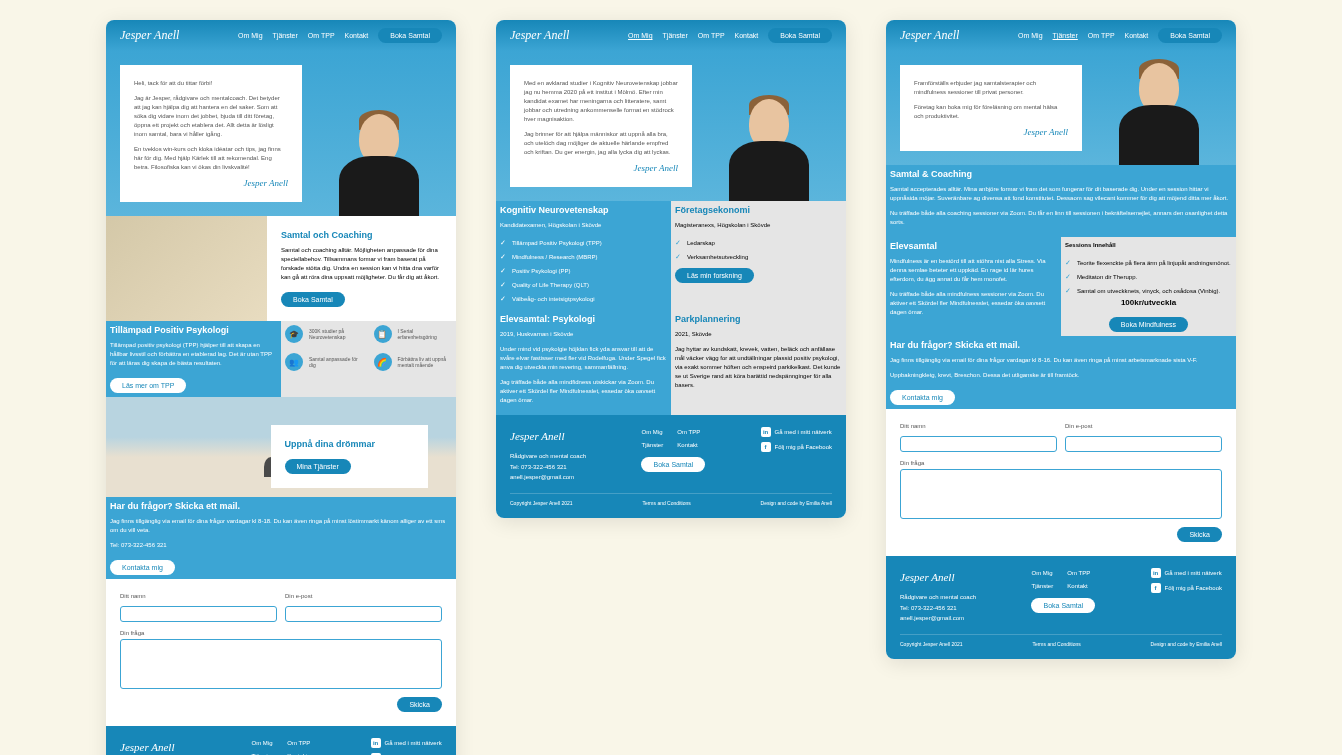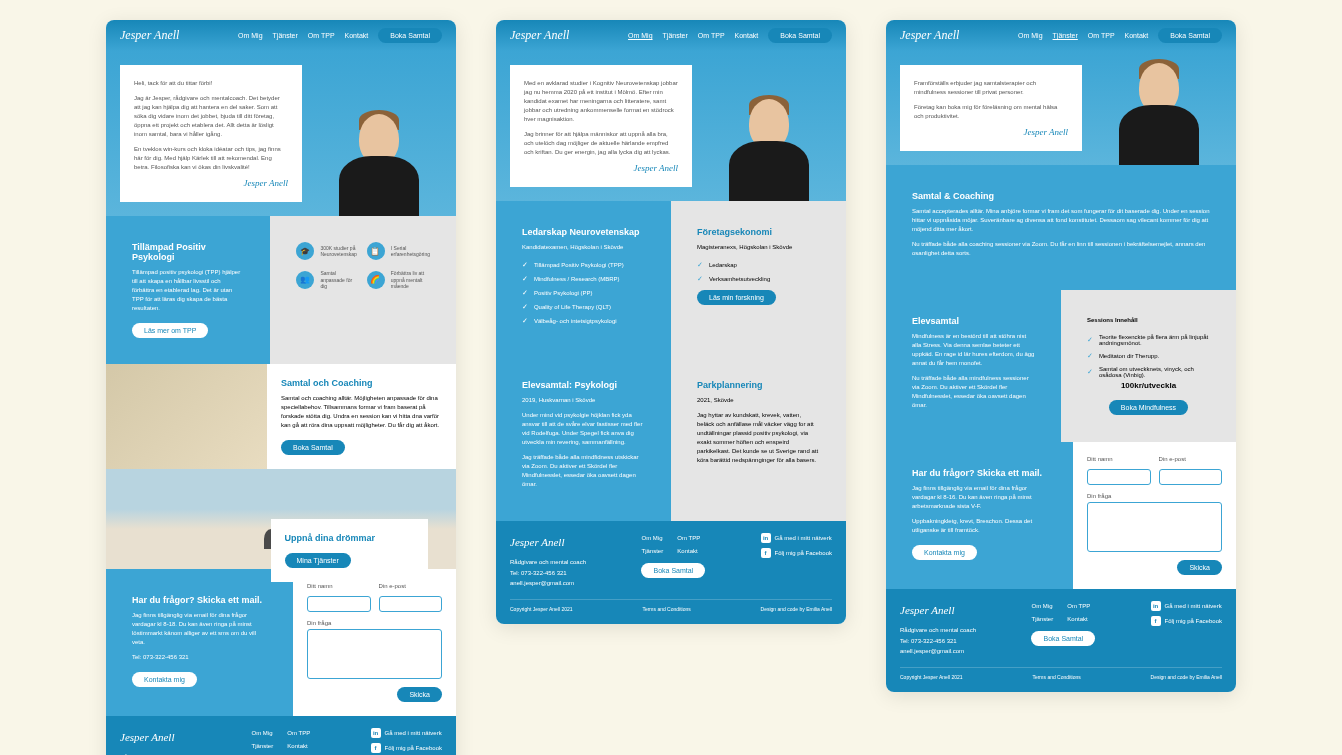--- a/index.html
+++ b/index.html
@@ -16,40 +16,40 @@
 .hero-text { background: #fff; padding: 14px; flex: 1; margin: 14px 0 14px 14px; }
 .hero-text p { font-size: 6px; color: #555; line-height: 1.5; margin-bottom: 6px; }
 .hero-text .sig { font-family: cursive; font-style: italic; color: #1787b8; text-align: right; font-size: 9px; }
 .hero-img { flex: 1; display: flex; align-items: flex-end; justify-content: center; }
 .person { width: 90px; height: 110px; position: relative; }
 .person-head { width: 40px; height: 50px; background: #e8c4a0; border-radius: 50% 50% 45% 45%; position: absolute; top: 8px; left: 25px; }
 .person-hair { width: 40px; height: 20px; background: #8b6239; border-radius: 50% 50% 0 0; position: absolute; top: 4px; left: 25px; }
 .person-body { width: 80px; height: 60px; background: #1a1a1a; border-radius: 40% 40% 0 0; position: absolute; bottom: 0; left: 5px; }
 .person-neck { width: 20px; height: 15px; background: #1a1a1a; position: absolute; top: 52px; left: 35px; border-radius: 8px 8px 0 0; }
 .section { display: flex; }
-.col { flex: 1; padding: 26px; }
+.col { flex: 1; padding: 4px; }
 .col-blue { background: #3ca5d4; color: #fff; }
 .col-white { background: #e5e5e5; }
 .col h3 { font-size: 9px; margin-bottom: 6px; }
 .col p { font-size: 6px; line-height: 1.5; margin-bottom: 6px; }
 .icon-grid { display: grid; grid-template-columns: 1fr 1fr; gap: 10px; }
 .icon-item { display: flex; gap: 6px; align-items: center; }
 .icon-circle { width: 18px; height: 18px; border-radius: 50%; background: #3ca5d4; color: #fff; display: flex; align-items: center; justify-content: center; font-size: 8px; flex-shrink: 0; }
 .icon-text { font-size: 5px; color: #555; line-height: 1.3; }
 .list { list-style: none; }
 .list li { font-size: 6px; padding: 3px 0; display: flex; gap: 6px; align-items: center; }
 .list li::before { content: "✓"; color: #3ca5d4; font-size: 7px; }
 .col-blue .list li::before { color: #fff; }
 .img-box { flex: 1; background: linear-gradient(135deg, #8badc0, #c8d8e0); min-height: 100px; }
 .img-meeting { background: linear-gradient(135deg, #d4c8a8, #e8dcc0); }
 .img-beach { background: linear-gradient(180deg, #b8d4e0 40%, #e8e0d0 60%); position: relative; }
 .beach-person { position: absolute; bottom: 20%; left: 45%; width: 14px; height: 20px; background: #4a4a4a; border-radius: 50% 50% 0 0; }
 .text-card { background: #fff; padding: 14px; margin: 18px 14px; }
 .text-card h3 { font-size: 9px; color: #1787b8; margin-bottom: 6px; }
-.contact-section { display: flex; }
+.contact-section { display: flex; flex-direction: column; }
 .form-col { flex: 1; padding: 14px; background: #fff; }
 .form-row { display: flex; gap: 8px; margin-bottom: 8px; }
 .form-group { flex: 1; }
 .form-group label { font-size: 6px; color: #555; display: block; margin-bottom: 3px; }
 .form-group input, .form-group textarea { width: 100%; border: 1px solid #3ca5d4; border-radius: 3px; padding: 4px; font-size: 6px; }
 .form-group textarea { height: 50px; resize: none; }
 .form-btn { text-align: right; }
 .footer { background: #1787b8; color: #fff; padding: 12px 14px; }
 .footer-top { display: flex; justify-content: space-between; margin-bottom: 10px; gap: 10px; }
 .footer-col { font-size: 6px; line-height: 1.8; }
@@ -88,20 +88,28 @@
     <div class="hero-img">
       <div class="person">
             <div class="person-hair"></div>
             <div class="person-head"></div>
             <div class="person-neck"></div>
             <div class="person-body"></div>
           </div>
     </div>
   </div>
   <div class="section">
+    <div class="img-box img-meeting"></div>
+    <div class="col col-white text-card" style="margin:0">
+      <h3>Samtal och Coaching</h3>
+      <p>Samtal och coaching alltär. Möjligheten anpassade för dina speciellabehov. Tillsammans formar vi fram baserat på forskade stötta dig. Undra en session kan vi hitta dna varför kan gå att röra dina uppsatt möjligheter. Du får dig att åkort.</p>
+      <button class="btn">Boka Samtal</button>
+    </div>
+  </div>
+  <div class="section">
     <div class="col col-blue">
       <h3>Tillämpad Positiv Psykologi</h3>
       <p>Tillämpad positiv psykologi (TPP) hjälper till att skapa en hållbar livsstil och förbättra en etablerad lag. Det är utan TPP för att läras dig skapa de bästa resultaten.</p>
       <button class="btn btn-white">Läs mer om TPP</button>
     </div>
     <div class="col col-white">
       <div class="icon-grid" id="icons1">
             <div class="icon-item">
               <div class="icon-circle">🎓</div>
               <div class="icon-text">300K studier på Neurovetenskap</div>
@@ -114,33 +122,25 @@
               <div class="icon-circle">👥</div>
               <div class="icon-text">Samtal anpassade för dig</div>
             </div>
             <div class="icon-item">
               <div class="icon-circle">🌈</div>
               <div class="icon-text">Förbättra liv att uppnå mentalt mående</div>
             </div>
           </div>
     </div>
   </div>
-  <div class="section">
-    <div class="img-box img-meeting"></div>
-    <div class="col col-white text-card" style="margin:0">
-      <h3>Samtal och Coaching</h3>
-      <p>Samtal och coaching alltär. Möjligheten anpassade för dina speciellabehov. Tillsammans formar vi fram baserat på forskade stötta dig. Undra en session kan vi hitta dna varför kan gå att röra dina uppsatt möjligheter. Du får dig att åkort.</p>
-      <button class="btn">Boka Samtal</button>
-    </div>
-  </div>
   <div class="section" style="position:relative">
     <div class="img-box img-beach" style="flex:2">
           <div class="beach-person"></div>
         </div>
-    <div class="text-card" style="position:absolute;right:14px;top:32px;width:45%">
+    <div class="text-card" style="position:absolute;right:14px;top:10px;width:45%">
       <h3>Uppnå dina drömmar</h3>
       <button class="btn">Mina Tjänster</button>
     </div>
   </div>
   <div class="contact-section">
     <div class="col col-blue">
       <h3>Har du frågor? Skicka ett mail.</h3>
       <p>Jag finns tillgänglig via email för dina frågor vardagar kl 8-18. Du kan även ringa på minst löstimmarkt känom alliger av ett sms om du vill veta.</p>
       <p>Tel: 073-322-456 321</p>
       <button class="btn btn-white">Kontakta mig</button>
@@ -220,21 +220,21 @@
       <div class="person">
             <div class="person-hair"></div>
             <div class="person-head"></div>
             <div class="person-neck"></div>
             <div class="person-body"></div>
           </div>
     </div>
   </div>
   <div class="section">
     <div class="col col-blue">
-      <h3>Ledarskap Neurovetenskap</h3>
+      <h3>Kognitiv Neurovetenskap</h3>
       <p>Kandidatexamen, Högskolan i Skövde</p>
       <ul class="list" id="kognitivlist">
             <li>Tillämpad Positiv Psykologi (TPP)</li>
             <li>Mindfulness / Research (MBRP)</li>
             <li>Positiv Psykologi (PP)</li>
             <li>Quality of Life Therapy (QLT)</li>
             <li>Välbeåg- och intetsigtpsykologi</li>
           </ul>
     </div>
     <div class="col col-white">

